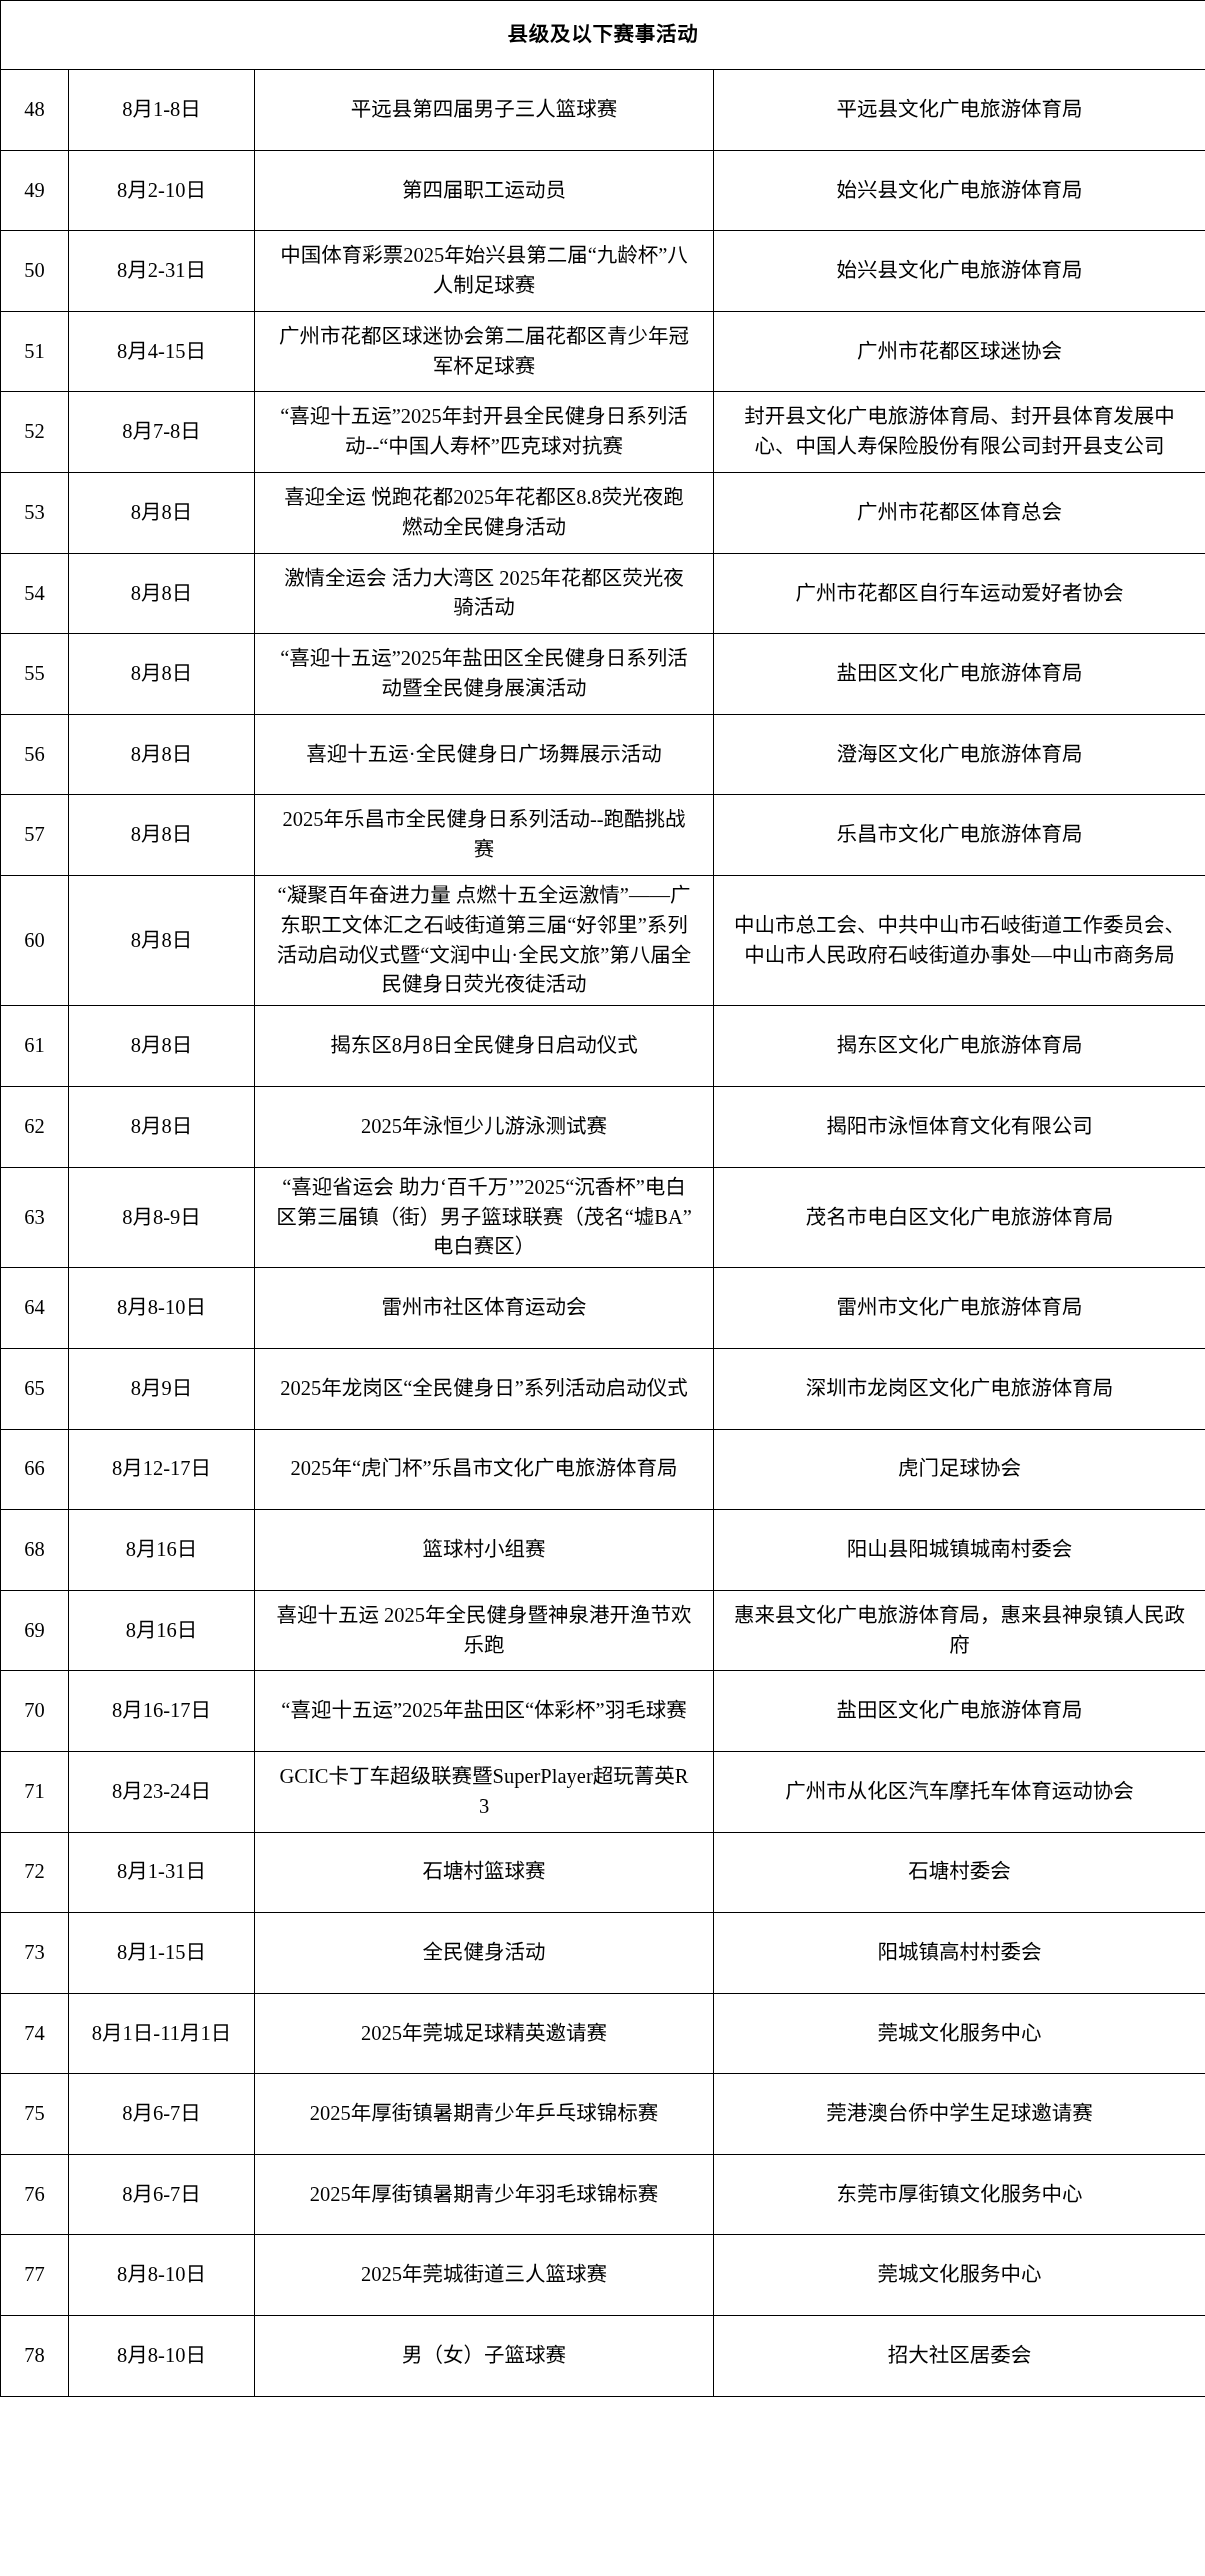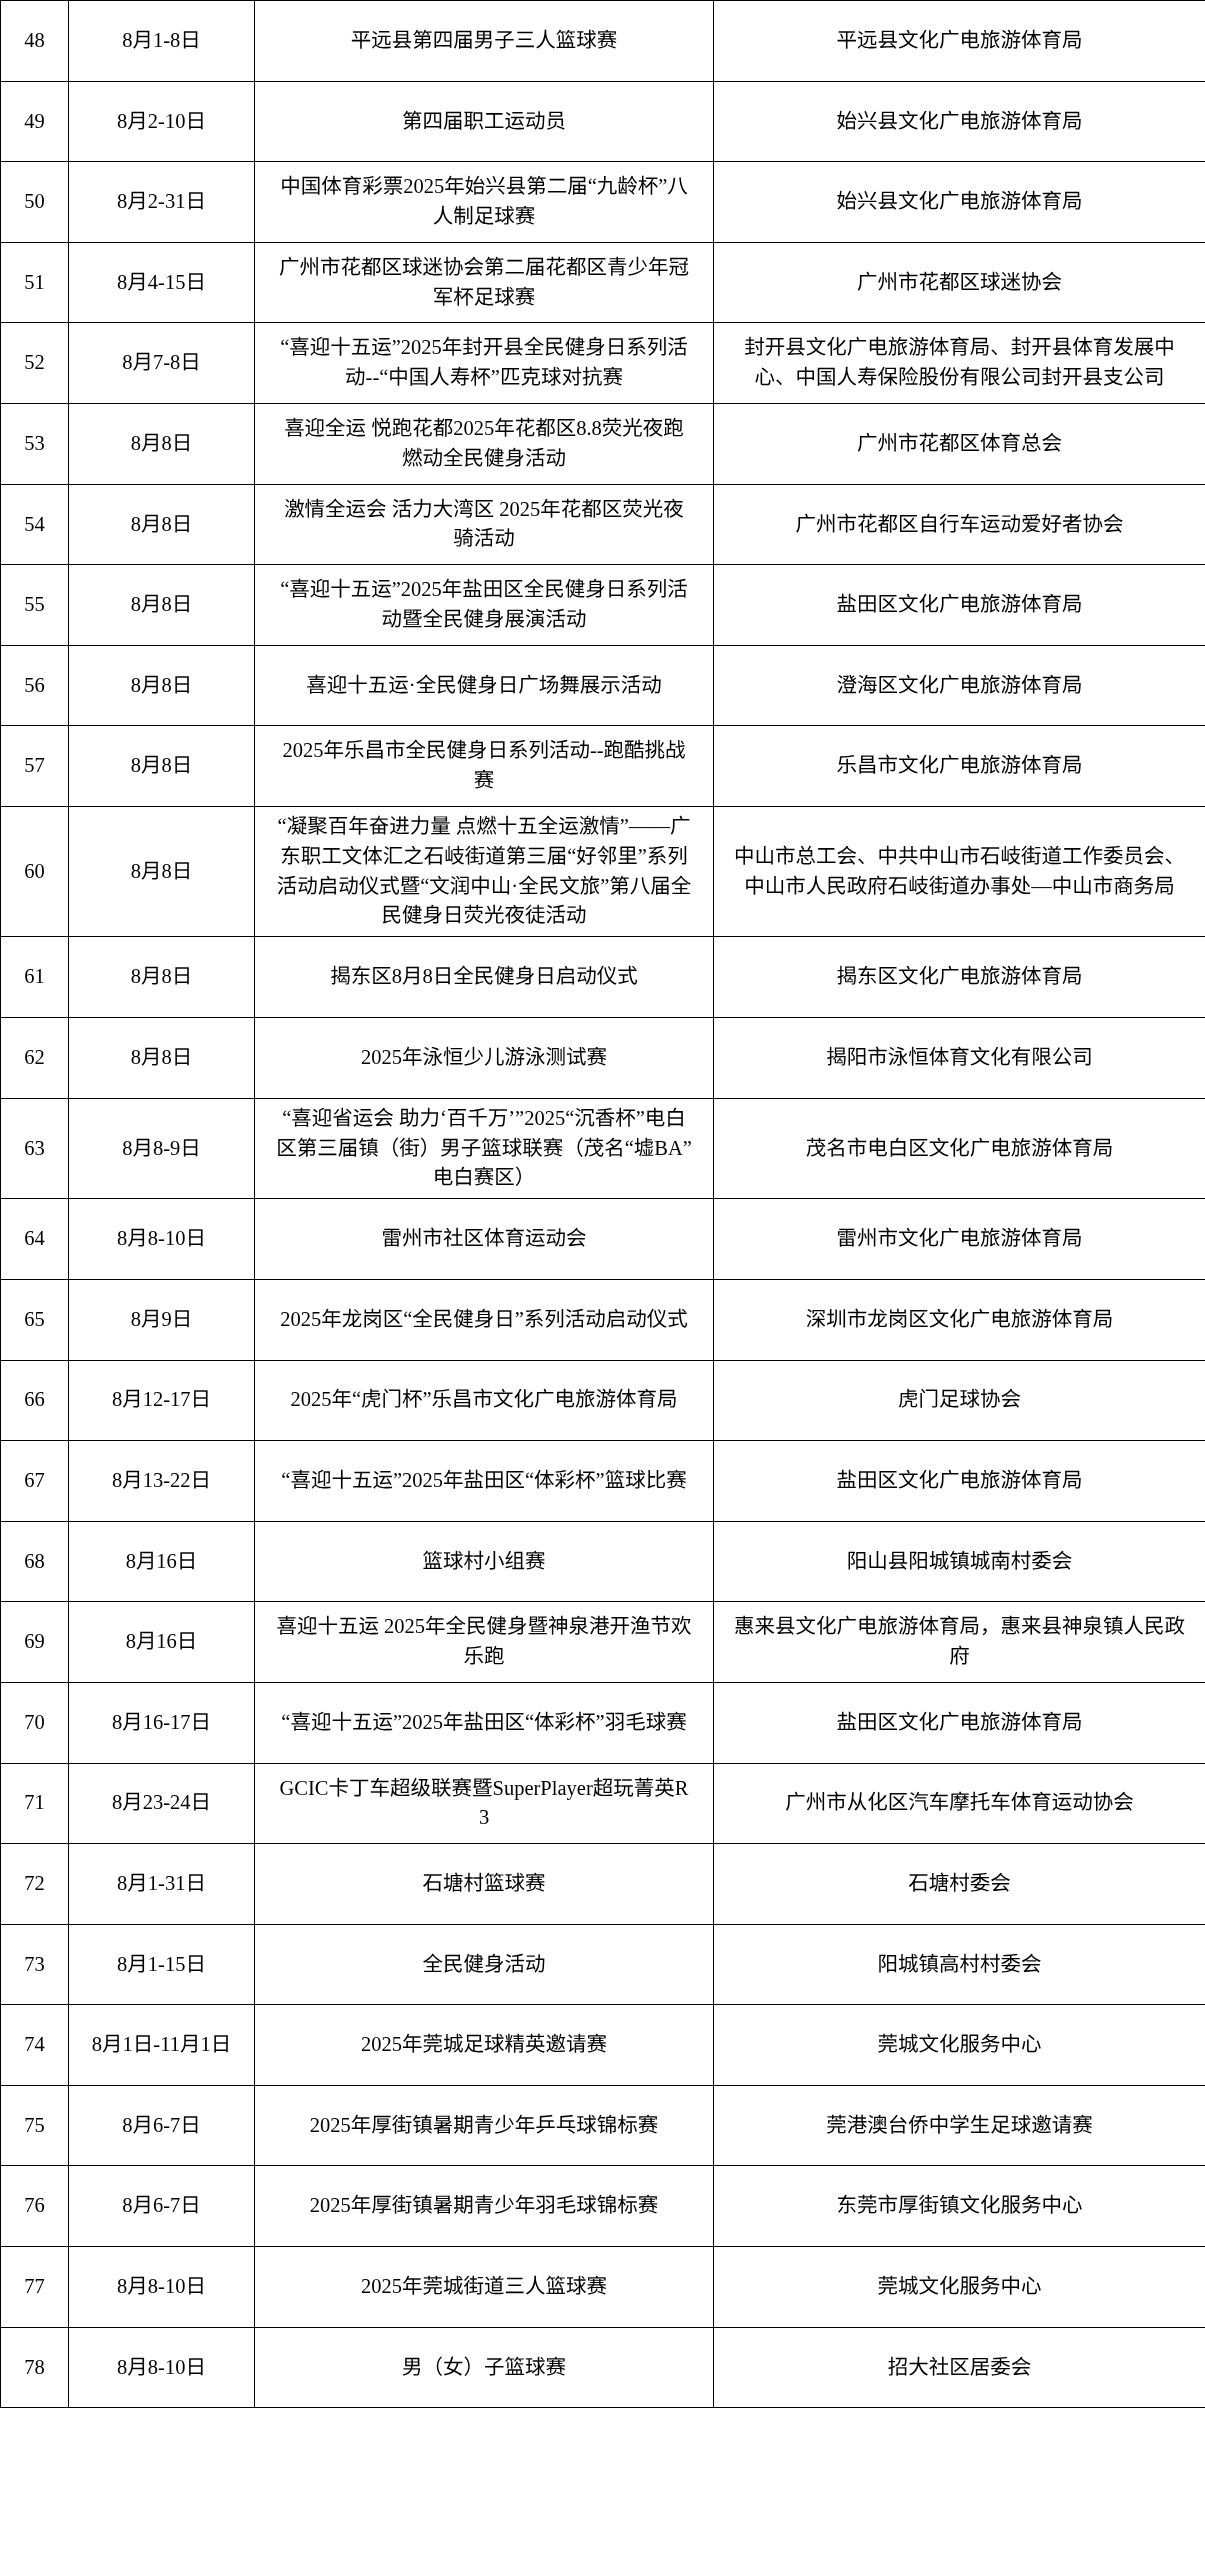--- a/index.html
+++ b/index.html
@@ -42,20 +42,23 @@
 <body>
 
 <table class="events-table">
   <colgroup>
     <col style="width:68px">
     <col style="width:186px">
     <col style="width:459px">
     <col style="width:492px">
   </colgroup>
   <tbody>
+    <tr>
+      <td class="title-cell" colspan="4">县级及以下赛事活动</td>
+    </tr>
   <tr>
     <td class="no-cell">48</td>
     <td class="date-cell">8月1-8日</td>
     <td class="event-cell">平远县第四届男子三人篮球赛</td>
     <td class="org-cell">平远县文化广电旅游体育局</td>
   </tr>
       <tr>
     <td class="no-cell">49</td>
     <td class="date-cell">8月2-10日</td>
     <td class="event-cell">第四届职工运动员</td>
@@ -145,26 +148,20 @@
     <td class="event-cell">2025年龙岗区“全民健身日”系列活动启动仪式</td>
     <td class="org-cell">深圳市龙岗区文化广电旅游体育局</td>
   </tr>
       <tr>
     <td class="no-cell">66</td>
     <td class="date-cell">8月12-17日</td>
     <td class="event-cell">2025年“虎门杯”乐昌市文化广电旅游体育局</td>
     <td class="org-cell">虎门足球协会</td>
   </tr>
       <tr>
-    <td class="no-cell">67</td>
-    <td class="date-cell">8月13-22日</td>
-    <td class="event-cell">“喜迎十五运”2025年盐田区“体彩杯”篮球比赛</td>
-    <td class="org-cell">盐田区文化广电旅游体育局</td>
-  </tr>
-      <tr>
     <td class="no-cell">68</td>
     <td class="date-cell">8月16日</td>
     <td class="event-cell">篮球村小组赛</td>
     <td class="org-cell">阳山县阳城镇城南村委会</td>
   </tr>
       <tr>
     <td class="no-cell">69</td>
     <td class="date-cell">8月16日</td>
     <td class="event-cell">喜迎十五运 2025年全民健身暨神泉港开渔节欢乐跑</td>
     <td class="org-cell">惠来县文化广电旅游体育局，惠来县神泉镇人民政府</td>

